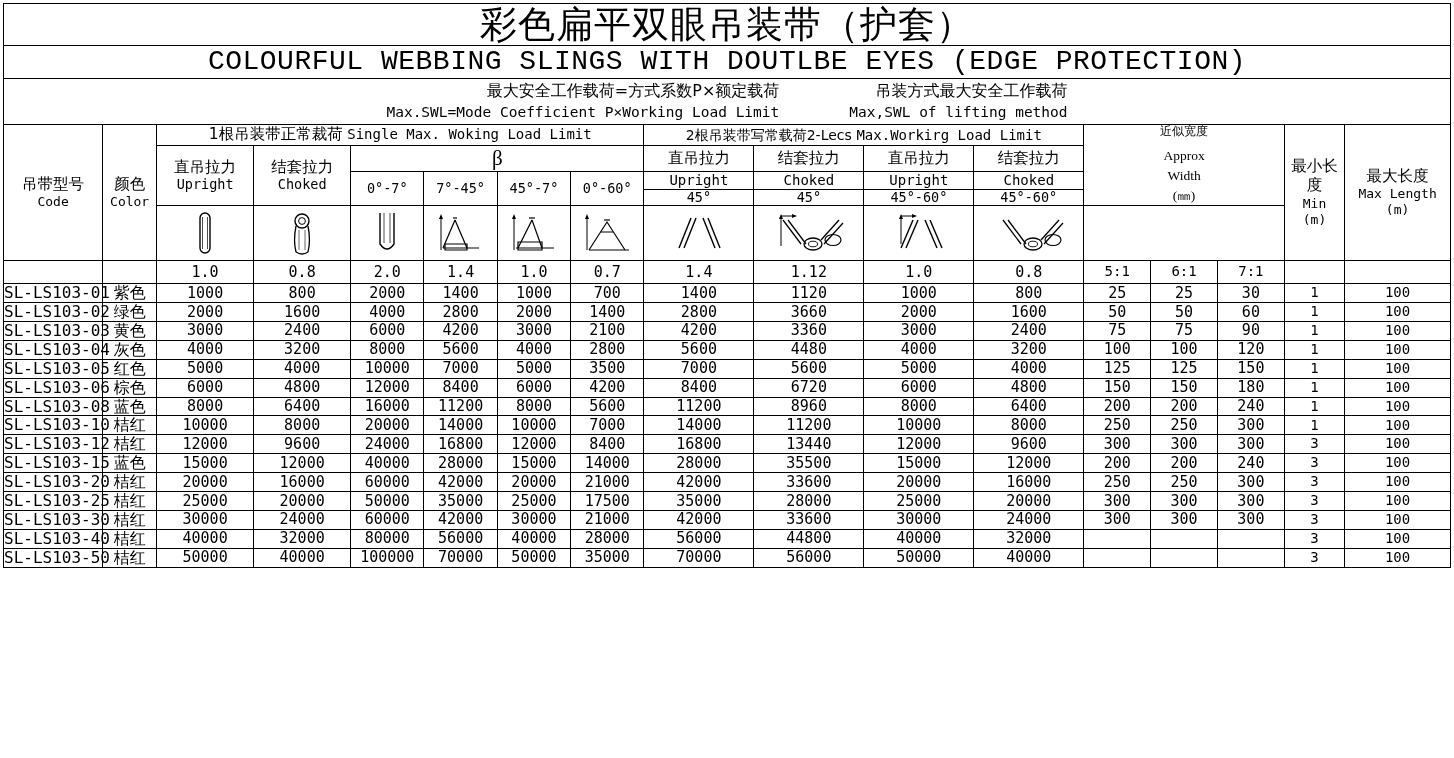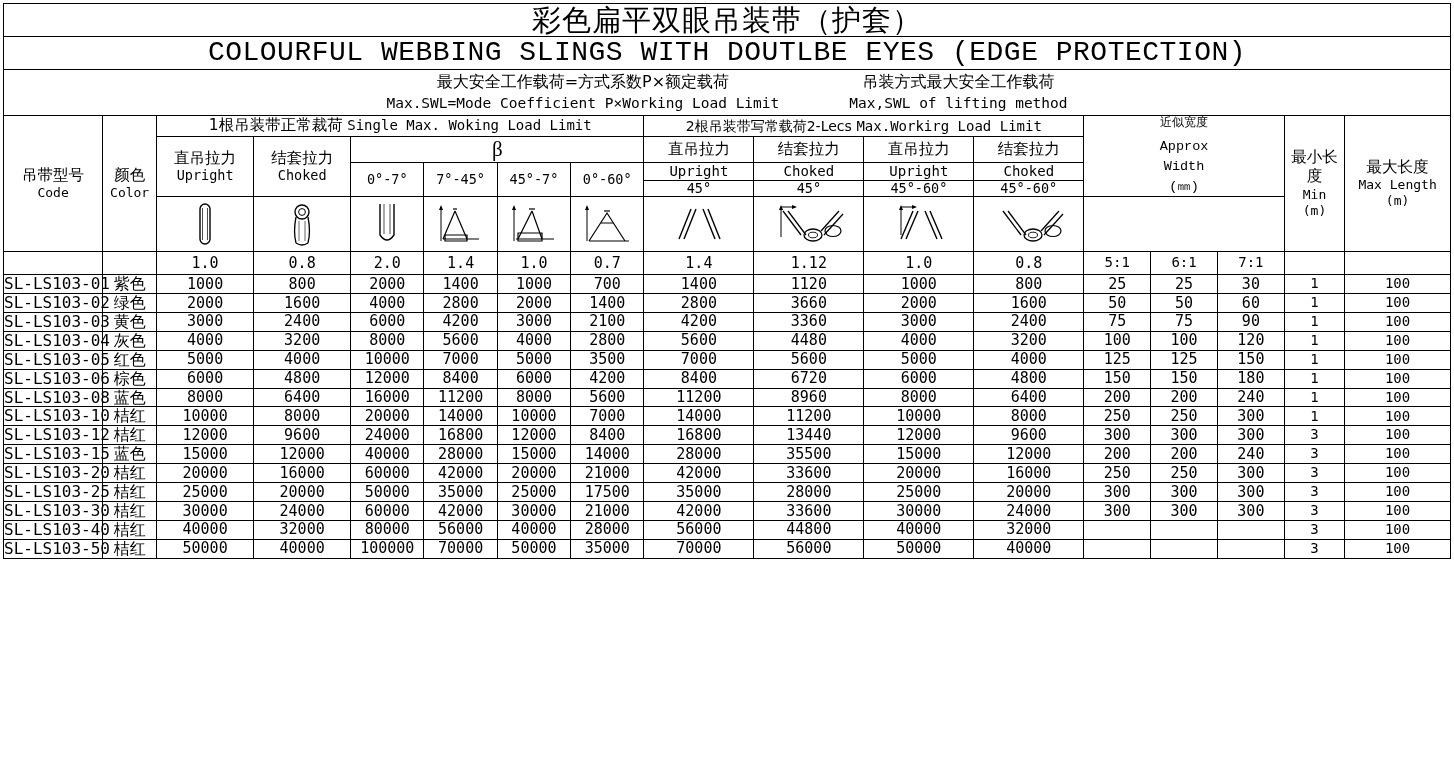--- a/index.html
+++ b/index.html
@@ -27,42 +27,42 @@
   table.spec td, table.spec th {
     border: 1px solid #000000;
     text-align: center;
     vertical-align: middle;
     padding: 0;
     font-weight: normal;
     line-height: 1.12;
   }
   .title-cn {
     font-family: Liberation Serif, serif;
-    font-size: 29px;
+    font-size: 37px;
     font-weight: bold;
     letter-spacing: 1px;
     padding: 5px 0 1px 0;
   }
   .title-en {
     font-family: Liberation Mono, monospace;
     font-size: 28px;
     letter-spacing: 0.5px;
     padding: 0 0 4px 0;
   }
   .formula-wrap {
     display: flex;
     justify-content: center;
     align-items: flex-start;
     gap: 70px;
     padding: 3px 0 4px 0;
   }
   .formula-col {
     display: flex;
     flex-direction: column;
-    align-items: center;
+    align-items: flex-end;
   }
   .f-cn {
     font-family: "DejaVu Sans", sans-serif;
     font-size: 16px;
     padding-bottom: 4px;
   }
   .f-en {
     font-family: "DejaVu Sans Mono", monospace;
     font-size: 14.5px;
   }
@@ -166,21 +166,21 @@
   .vhead .enl {
     font-family: "DejaVu Sans Mono", monospace;
     font-size: 13px;
   }
   .approx .a1 {
     font-family: "DejaVu Sans", sans-serif;
     font-size: 12px;
     padding-bottom: 8px;
   }
   .approx .a2 {
-    font-family: Liberation Mono, monospace;
+    font-family: Liberation Serif, serif;
     font-size: 13.5px;
     line-height: 1.45;
     text-align: center;
   }
 </style>
 </head>
 <body>
 
 <div id="page">
 <table class="spec">

